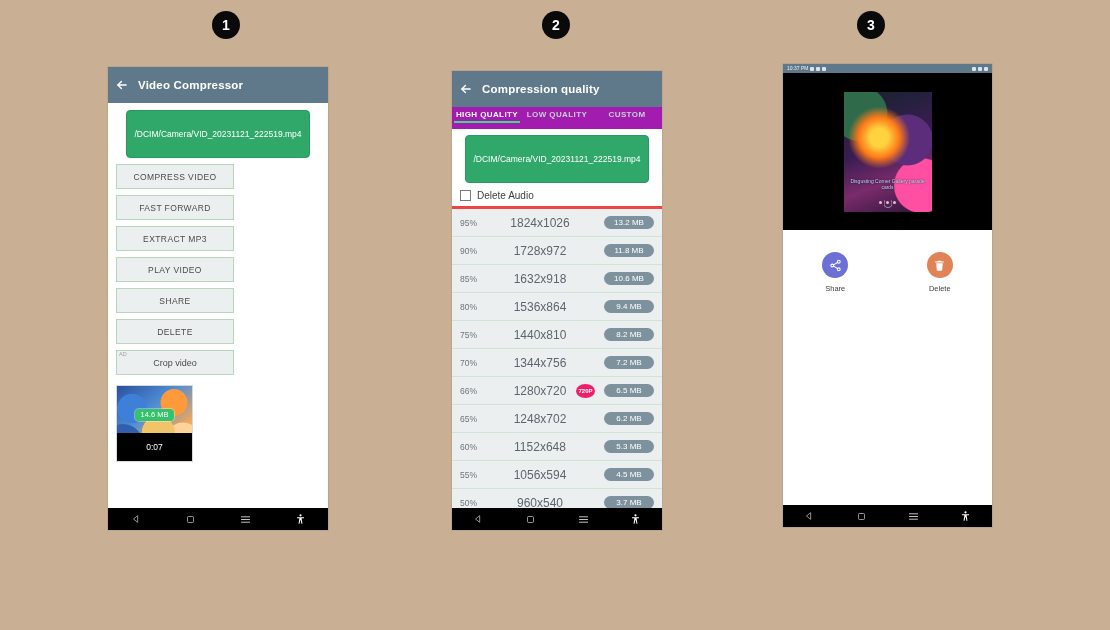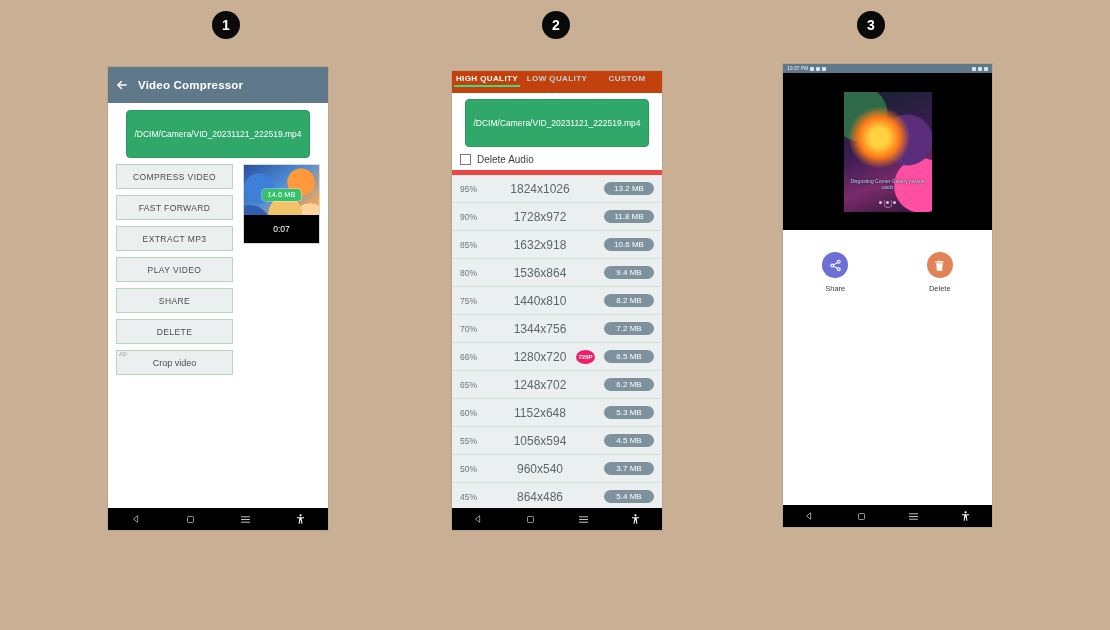--- a/index.html
+++ b/index.html
@@ -36,40 +36,40 @@
     width:16px;height:16px;flex:0 0 16px;color:#ffffff;
     display:flex;align-items:center;justify-content:center;
   }
   .appbar .back svg{display:block;}
   .appbar .title{
     color:#ffffff;font-size:11.5px;font-weight:bold;
     margin-left:8px;letter-spacing:.2px;
   }
 
   
-  .tabbar{background:#c2410c;height:22px;display:flex;align-items:flex-start;position:relative;}
+  .tabbar{background:#a21caf;height:22px;display:flex;align-items:flex-start;position:relative;}
   .tab{
     flex:1;text-align:center;color:#c3d0d8;font-size:8px;font-weight:bold;
     letter-spacing:.4px;padding-top:3px;position:relative;
   }
   .tab.active{color:#ffffff;}
   .tab.active:after{
     content:"";position:absolute;left:2px;right:2px;bottom:-4px;height:2px;background:#3ddc84;
   }
 
   
   .chip-wrap{display:flex;justify-content:center;padding:7px 0 6px;}
   .chip{
     background:#2fa86a;color:#ffffff;border-radius:4px;
     padding:18px 7px;font-size:8.5px;white-space:nowrap;
     border:1px solid #2a9960;
   }
 
   
-  .p1-main{display:flex;padding:0 8px;gap:10px;}
+  .p1-main{display:flex;padding:0 8px;gap:10px;flex-direction:column;}
   .btn-col{display:flex;flex-direction:column;gap:6px;width:118px;}
   .mbtn{
     background:#eceff0;border:1px solid #b9d6bd;height:23px;
     display:flex;align-items:center;justify-content:center;
     color:#4a4a4a;font-size:8.5px;letter-spacing:.4px;position:relative;
   }
   .mbtn.ad .ad-tag{
     position:absolute;left:2px;top:0px;font-size:5.5px;color:#9aa3a8;letter-spacing:0;
   }
   .mbtn.ad{letter-spacing:0;font-size:9px;}
@@ -95,21 +95,21 @@
   }
   .thumb-dur{
     position:absolute;left:0;right:0;bottom:0;height:28px;background:#000000;
     color:#ffffff;font-size:8.5px;display:flex;align-items:center;justify-content:center;
   }
 
   
   .chk-row{display:flex;align-items:center;gap:6px;padding:3px 8px 5px;}
   .chk-box{width:9px;height:9px;border:1.3px solid #7a7a7a;background:#ffffff;}
   .chk-label{font-size:10px;color:#3e3e3e;}
-  .q-list{border-top:5px solid #ef4444;}
+  .q-list{border-top:3px solid #ef4444;}
   .q-row{
     height:27px;display:flex;align-items:center;
     background:#eceff0;border-bottom:1.5px solid #cfe4d2;
     padding:0 8px;position:relative;
   }
   .q-pct{width:34px;font-size:8.5px;color:#6c757a;}
   .q-res{flex:1;text-align:center;font-size:12px;color:#5d666d;padding-right:18px;}
   .q-720{
     position:absolute;left:124px;top:50%;transform:translateY(-50%);
     background:#ee1f6a;color:#ffffff;font-size:6px;font-weight:bold;
@@ -249,20 +249,29 @@
             <circle cx="8" cy="2.6" r="2.2"></circle>
             <path d="M1 6.4h14v1.9H10.2l1.7 11h-2l-1.3-7h-1.2l-1.3 7h-2l1.7-11H1z"></path>
           </svg>
       </div>
     </div>
   </div>
 
   <div class="phone" style="left:452px;top:71px;width:210px;height:459px;">
     <div class="phone-body">
 
+      <div class="appbar">
+        <div class="back">
+          <svg width="14" height="14" viewBox="0 0 24 24" fill="none" stroke="#ffffff" stroke-width="2.4" stroke-linecap="round" stroke-linejoin="round">
+              <path d="M19 12H5"></path>
+              <path d="M11 6l-6 6 6 6"></path>
+            </svg>
+        </div>
+        <div class="title">Compression quality</div>
+      </div>
 
       <div class="tabbar">
         <div class="tab active">HIGH QUALITY</div>
         <div class="tab">LOW QUALITY</div>
         <div class="tab">CUSTOM</div>
       </div>
 
       <div class="chip-wrap" style="padding:6px 0 4px;">
         <div class="chip">/DCIM/Camera/VID_20231121_222519.mp4</div>
       </div>

